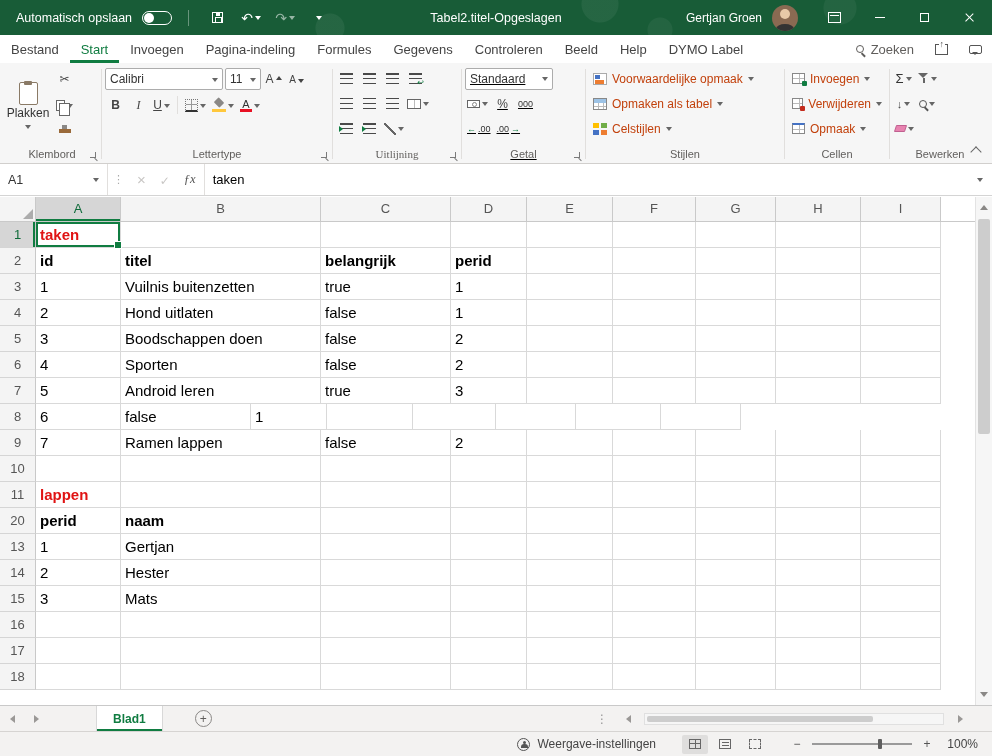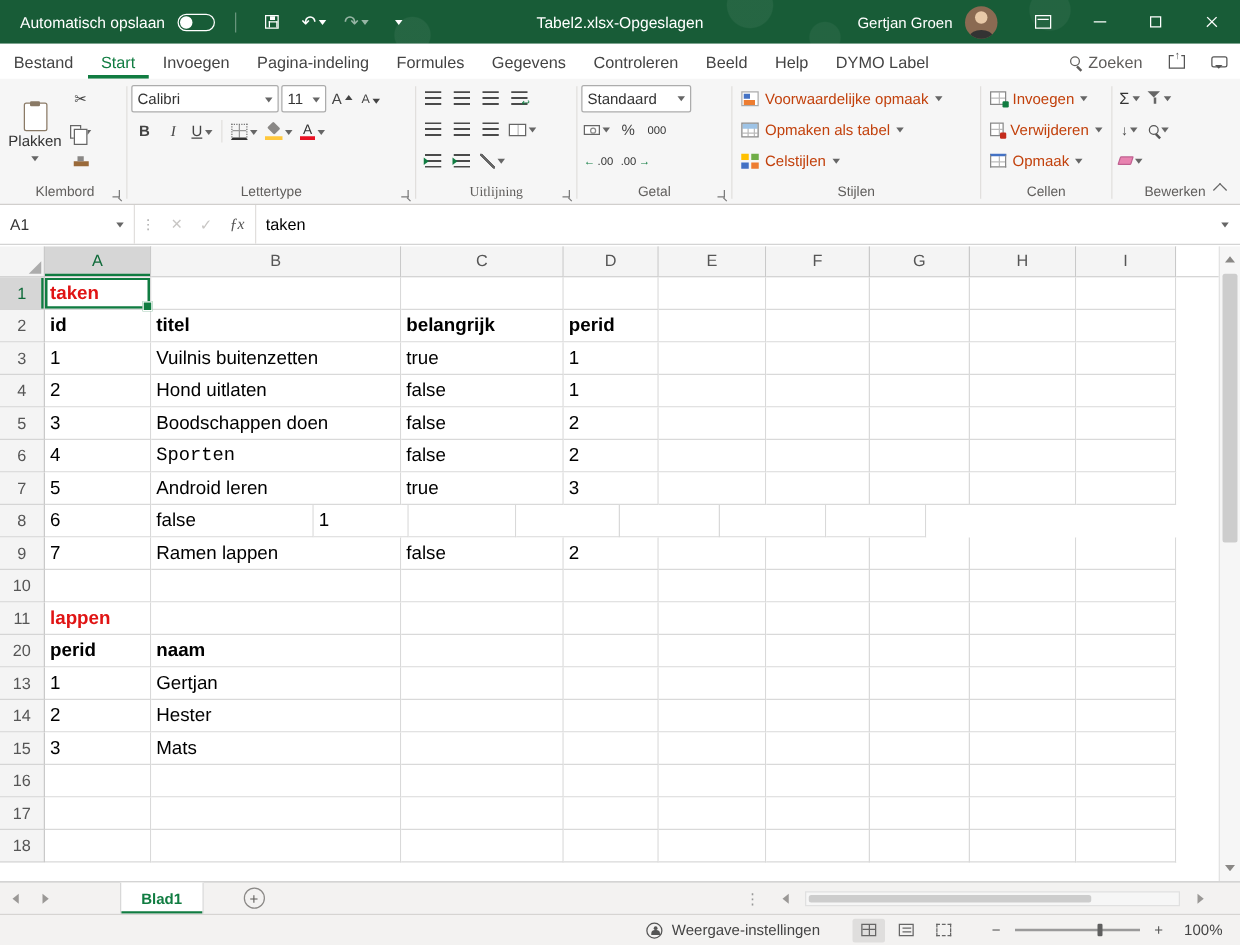--- a/index.html
+++ b/index.html
@@ -105,21 +105,21 @@
 
   .g-align { width:126px;font-family:Liberation Serif, serif; }
   .i-al { width:13px; height:11px; background:repeating-linear-gradient(to bottom, #4a4a4a 0 1.5px, transparent 1.5px 4.8px); }
   .i-wrap { width:13px; height:11px; background:repeating-linear-gradient(to bottom, #4a4a4a 0 1.5px, transparent 1.5px 4.8px); position:relative; }
   .i-wrap::after { content:"↩"; position:absolute; right:-2px; bottom:-3px; font-size:8px; color:#107C41; }
   .i-merge { width:14px; height:10px; border:1px solid #666; background:linear-gradient(#bbb,#bbb) center/1px 100% no-repeat,#fff; }
   .i-orient { width:12px; height:12px; background:linear-gradient(45deg, transparent 44%, #666 44% 56%, transparent 56%); }
   .i-indent { width:13px; height:11px; background:repeating-linear-gradient(to bottom, #4a4a4a 0 1.5px, transparent 1.5px 4.8px); position:relative; }
   .i-indent::after { content:""; position:absolute; left:-1px; top:3px; border:3px solid transparent; border-left:4px solid #107C41; }
 
-  .g-number { width:121px; }
+  .g-number { width:121px;text-decoration:underline; }
   .i-money { width:13px; height:8px; border:1px solid #666; background:#fff; position:relative; }
   .i-money::before { content:""; position:absolute; top:1px; left:4px; width:3px; height:3px; border:1px solid #888; border-radius:50%; }
   .dec { font-size:9px; color:#333; }
   .arrL::before { content:"←"; color:#107C41; font-size:9px; } .arrR::before { content:"→"; color:#107C41; font-size:9px; }
 
   .g-styles { width:196px; }
   .rbtn { display:flex; align-items:center; gap:5px; height:25px; padding:0 4px; font-size:12px; color:#c2410c; border-radius:2px; white-space:nowrap; }
   .i-cond { width:14px; height:12px; border:1px solid #aaa; background:
       linear-gradient(#4472C4,#4472C4) 1px 1px/5px 4px no-repeat,
       linear-gradient(#ED7D31,#ED7D31) 1px 6px/9px 4px no-repeat,#fff; }
@@ -248,21 +248,21 @@
         </span>
       <span class="tb-btn dim">
           <span class="i-redo"></span>
           <span class="wchev"></span>
         </span>
       <span class="tb-btn">
           <span class="wchev"></span>
         </span>
     </div>
     <div class="tb-center">
-      <span>Tabel2.xlsx</span>
+      <span>Tabel2.titel</span>
         <span> - </span>
         <span>Opgeslagen</span>
     </div>
     <div class="tb-right">
       <span class="user">Gertjan Groen</span>
       <span class="avatar"></span>
       <span class="winbtn">
           <span class="i-ribopt"></span>
         </span>
       <span class="winbtn">
@@ -631,21 +631,21 @@
           <div class="cell" style="width: 86px;"></div>
           <div class="cell" style="width: 83px;"></div>
           <div class="cell" style="width: 80px;"></div>
           <div class="cell" style="width: 85px;"></div>
           <div class="cell" style="width: 80px;"></div>
           <div class="cell filler"></div>
         </div>
         <div class="grow">
           <div class="rh">6</div>
           <div class="cell" style="width: 85px;">4</div>
-          <div class="cell" style="width: 200px; font-family: Liberation Mono, monospace;">Sporten</div>
+          <div class="cell" style="width: 200px;">Sporten</div>
           <div class="cell" style="width: 130px;">false</div>
           <div class="cell" style="width: 76px;">2</div>
           <div class="cell" style="width: 86px;"></div>
           <div class="cell" style="width: 83px;"></div>
           <div class="cell" style="width: 80px;"></div>
           <div class="cell" style="width: 85px;"></div>
           <div class="cell" style="width: 80px;"></div>
           <div class="cell filler"></div>
         </div>
         <div class="grow">

